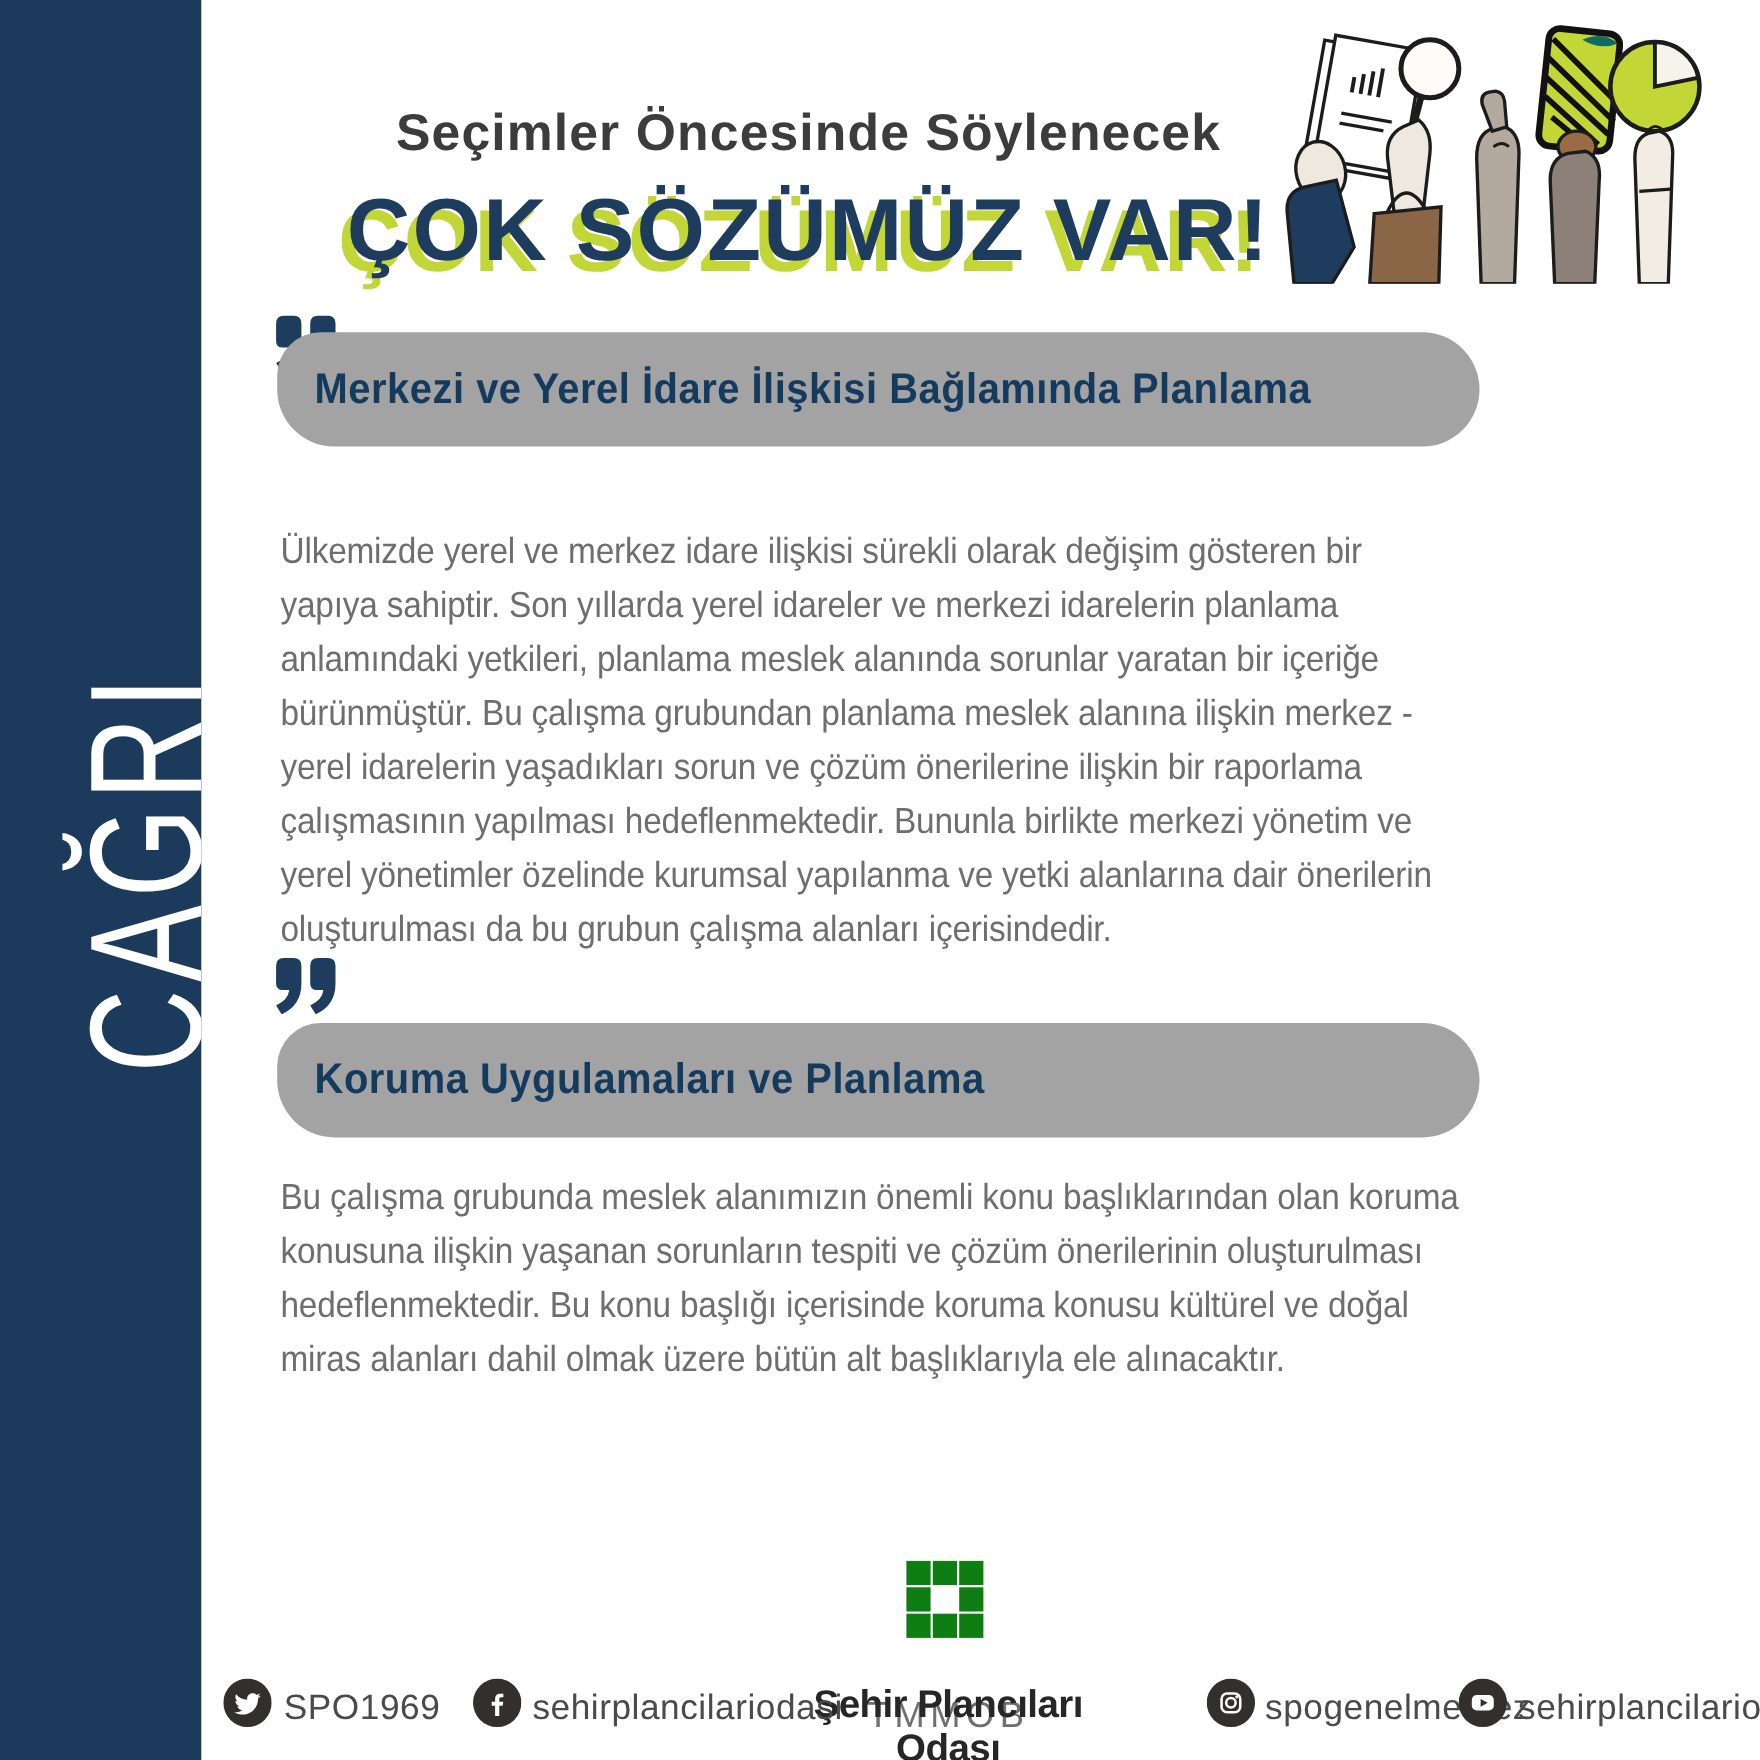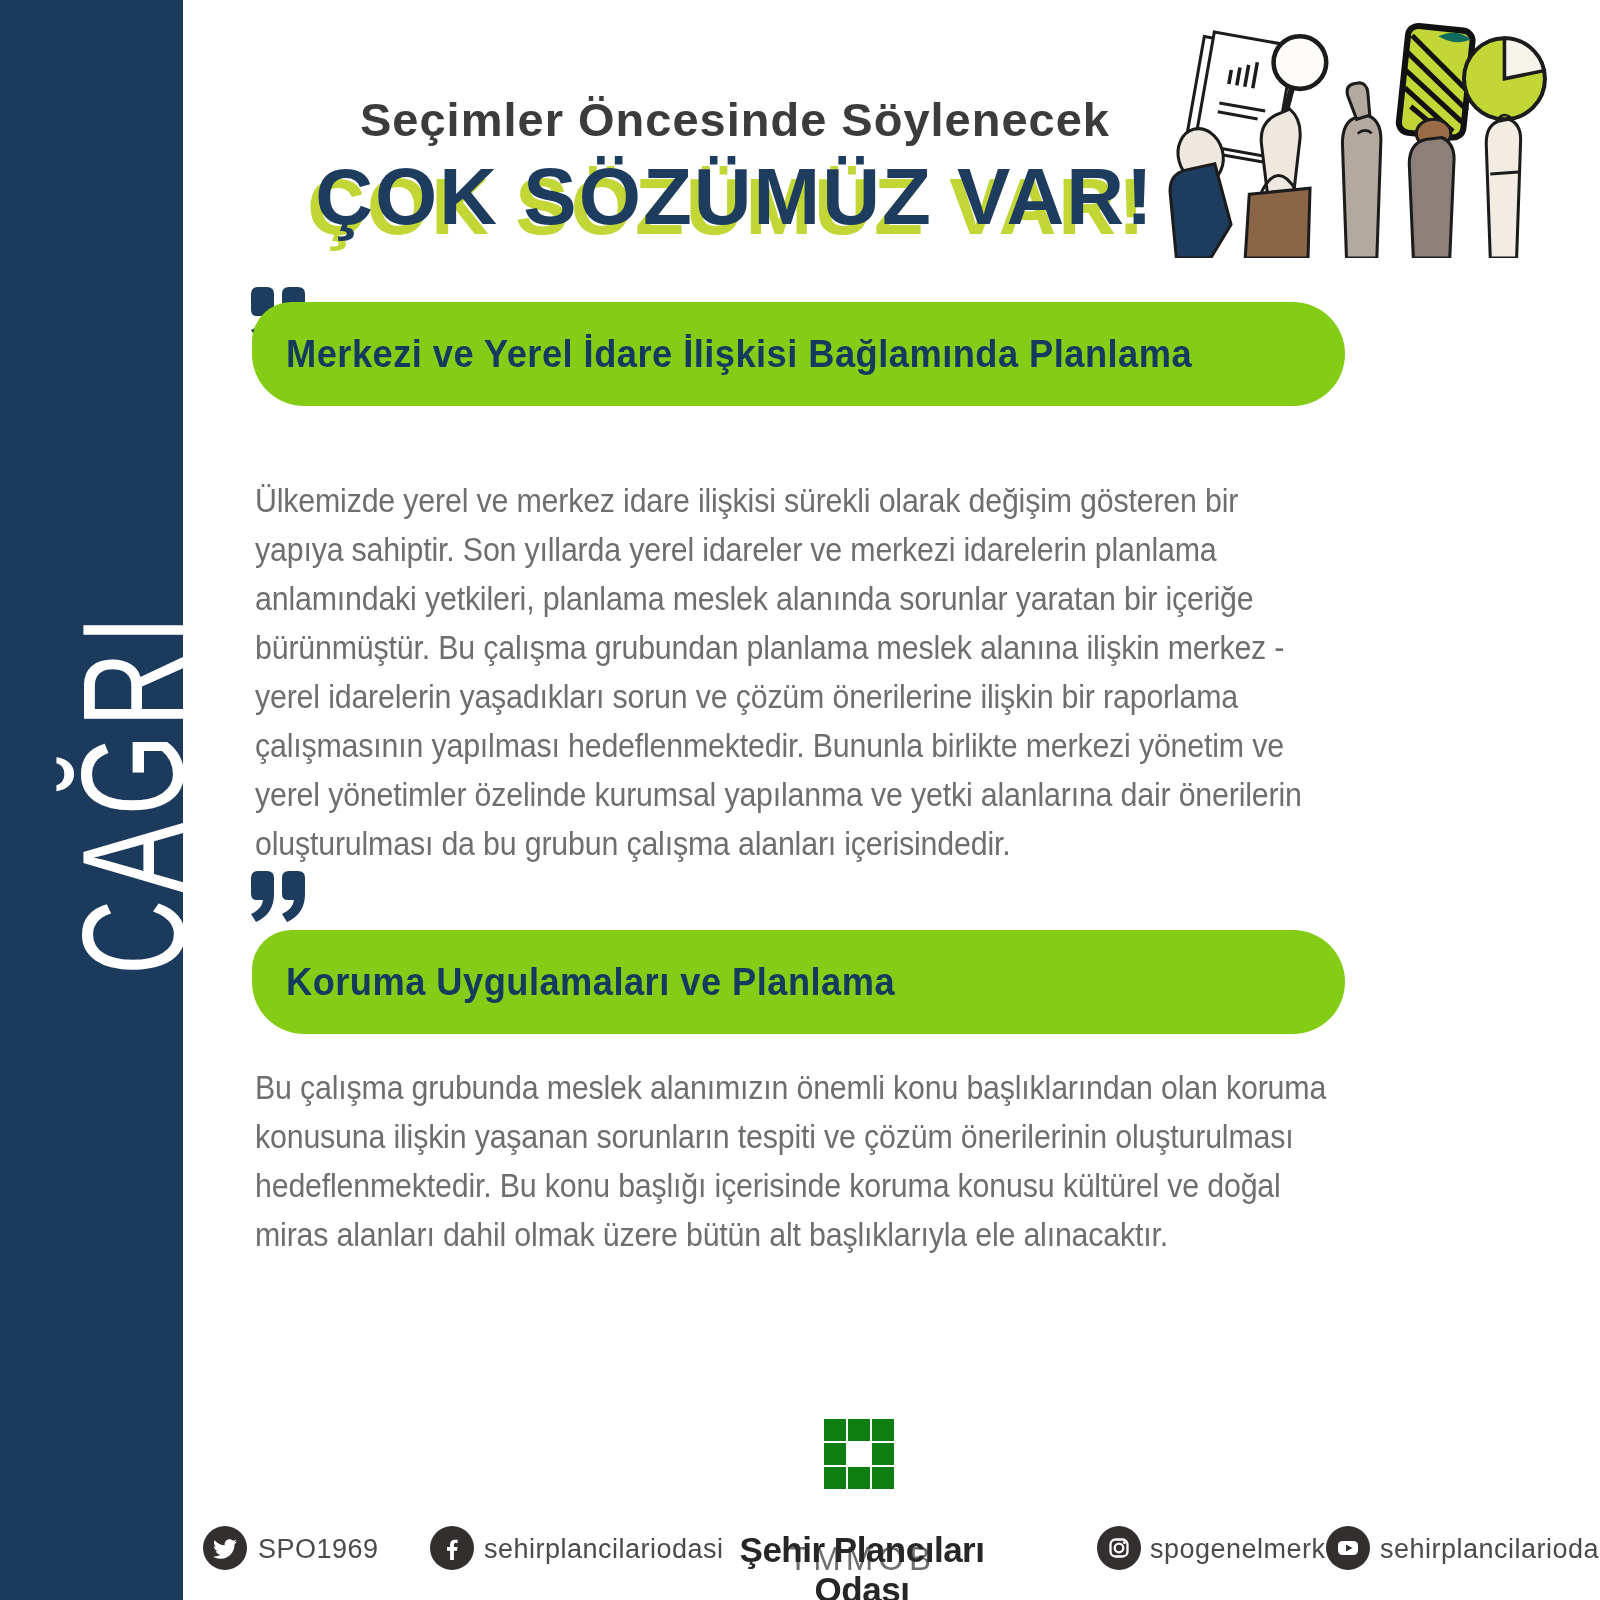--- a/index.html
+++ b/index.html
@@ -9,47 +9,47 @@
   
   .sidebar{position:absolute;left:0;top:0;width:183px;height:1600px;background:#1b3a5c;overflow:hidden;}
   .vertical-text{position:absolute;left:61px;top:975px;transform-origin:0 0;
                  transform:rotate(-90deg) scaleX(0.72);
                  font-size:145px;line-height:145px;letter-spacing:10px;
                  color:#ffffff;font-weight:400;white-space:nowrap;}
 
   
   .header{position:absolute;left:230px;top:92px;width:1010px;text-align:center;}
   .subtitle{font-size:47px;font-weight:700;color:#3c3c3c;letter-spacing:1px;text-align:center;}
-  .title{font-size:80px;font-weight:700;color:#1d3c5e;letter-spacing:2px;margin-top:4px;
+  .title{font-size:80px;font-weight:700;color:#1d3c5e;letter-spacing:2px;margin-top:16px;
          text-shadow:-8px 10px 0 #c2d636;}
 
   .illustration{position:absolute;left:1148px;top:20px;width:400px;height:238px;}
 
   
-  .banner{position:absolute;left:252px;width:1093px;height:104px;background:#84cc16;
+  .banner{position:absolute;left:252px;width:1093px;height:104px;background:#a3a3a3;
           border-radius:44px 58px 58px 58px;display:flex;align-items:center;
           padding-left:34px;box-sizing:border-box;}
   .banner h2{margin:0;font-size:39px;font-weight:700;color:#143a5e;letter-spacing:.5px;
              transform:scaleX(0.93);transform-origin:0 50%;white-space:nowrap;}
   .banner1{top:302px;}
   .banner2{top:886px;margin-top:44px;}
   .quote{position:absolute;width:62px;height:54px;}
   .quote1{left:247px;top:286px;}
   .quote2{left:247px;top:870px;}
 
   
   .body-text{position:absolute;left:255px;width:1340px;font-size:33px;line-height:49px;
              color:#6e6e6e;white-space:pre-line;letter-spacing:-.2px;
              transform:scaleX(0.92);transform-origin:0 0;}
   .body1{top:443px;}
   .body2{top:1030px;}
 
   
   .social-icon{position:absolute;width:44px;height:44px;}
-  .social-label{position:absolute;top:1534px;font-size:27px;color:#4a4a4a;letter-spacing:.5px;}
+  .social-label{position:absolute;top:1534px;font-size:32px;color:#4a4a4a;letter-spacing:.5px;}
 
   .tmmob-grid{position:absolute;left:824px;top:1419px;display:grid;
               grid-template-columns:repeat(3,22px);grid-template-rows:repeat(3,22px);gap:2px;}
   .tmmob-grid .cell{background:#0e7d12;}
   .tmmob-grid .cell.hole{background:#ffffff;}
   .tmmob-label{position:absolute;left:762px;top:1496px;width:200px;text-align:center;
                font-size:33px;color:#6f6f6f;letter-spacing:5px;margin-top:44px;}
   .org-name{position:absolute;left:692px;top:1530px;width:340px;text-align:center;
             font-size:35px;font-weight:700;color:#262626;letter-spacing:-.5px;}
 </style>

